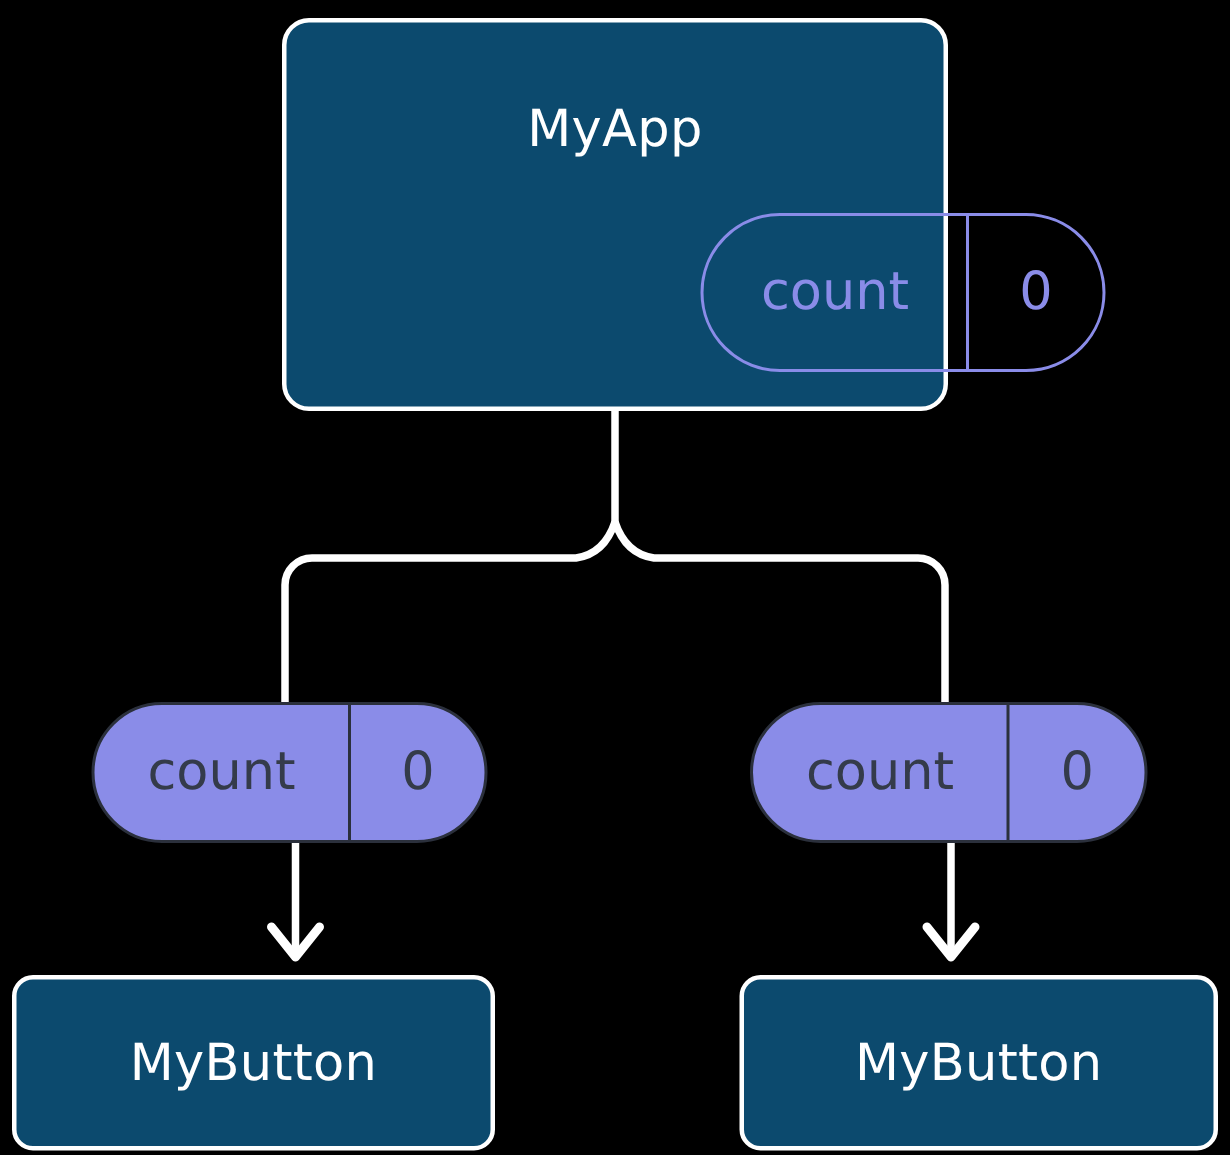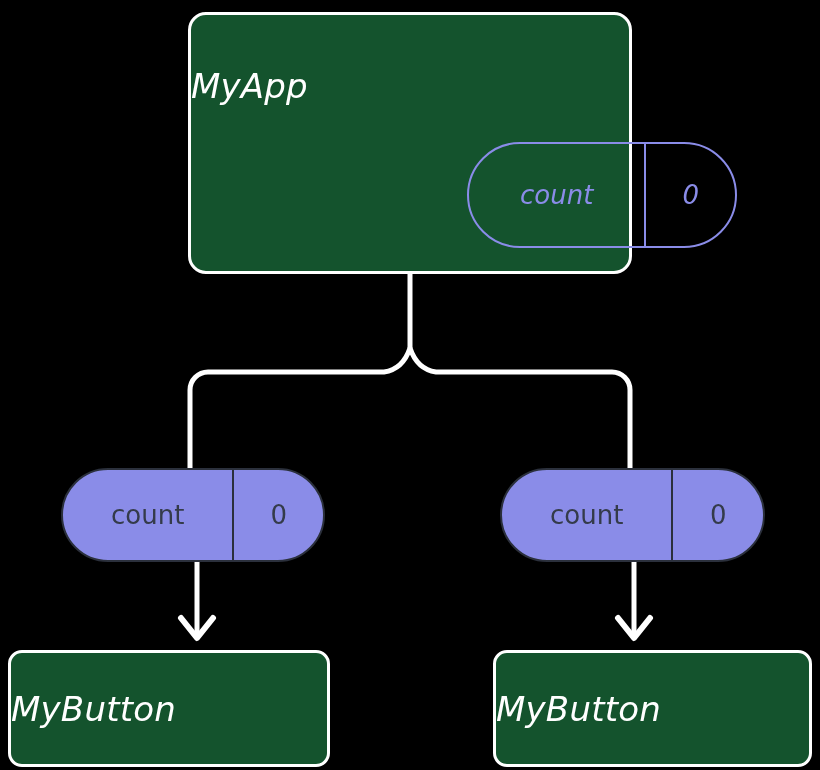--- a/index.html
+++ b/index.html
@@ -25,26 +25,26 @@
     top: 0;
     width: 820px;
     height: 770px;
     pointer-events: none;
   }
 
   
   .comp-box {
     position: absolute;
     box-sizing: border-box;
-    background: #14532d;
+    background: #0c4a6e;
     border: 3px solid #ffffff;
     border-radius: 14px;
     display: flex;
     flex-direction: column;
-    font-style: italic;
+    align-items: center;
   }
   .comp-title {
     color: #ffffff;
     font-size: 34px;
     line-height: 1;
     letter-spacing: 0.2px;
     white-space: nowrap;
   }
 
   #node-myapp {
@@ -80,21 +80,21 @@
     display: flex;
     align-items: stretch;
     border-radius: 999px;
     overflow: hidden;
   }
   .pill .pill-key,
   .pill .pill-val {
     display: flex;
     align-items: center;
     justify-content: center;
-    font-size: 26px;
+    font-size: 35px;
     line-height: 1;
     white-space: nowrap;
   }
 
   
   .pill-outline {
     background: transparent;
     border: 2px solid #8a8ce8;
   }
   .pill-outline .pill-key,

